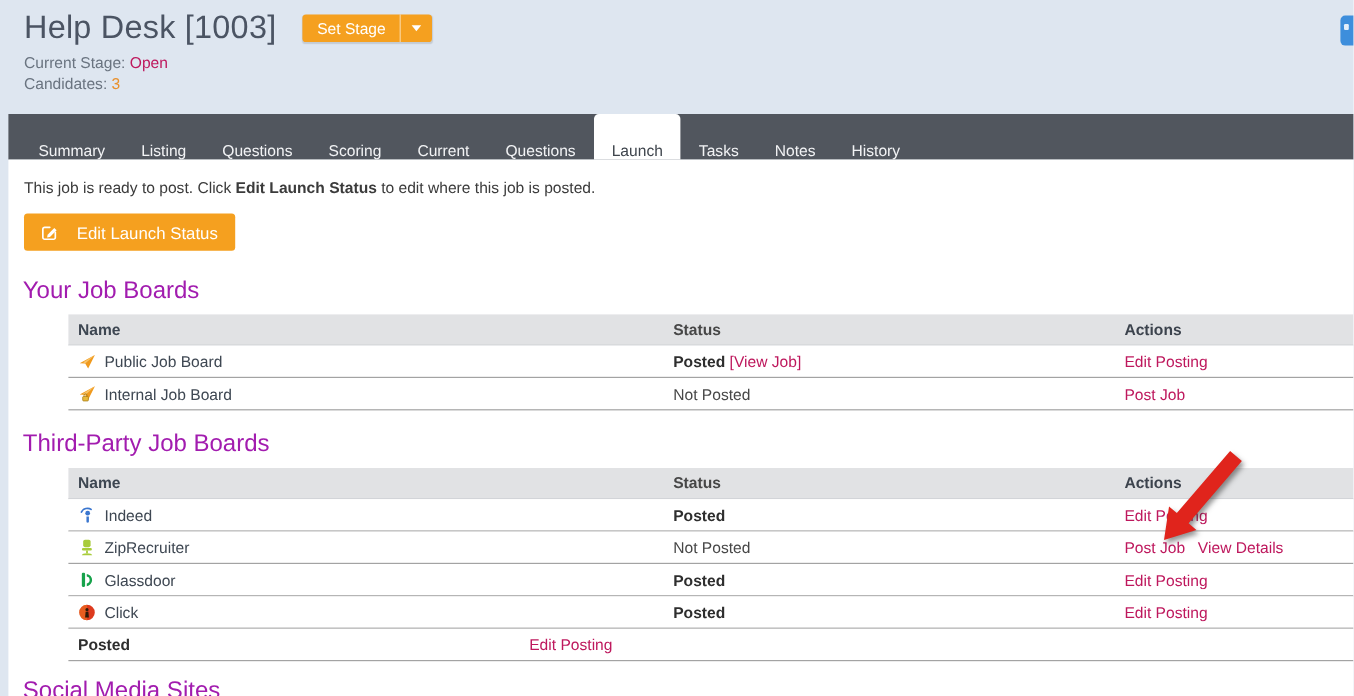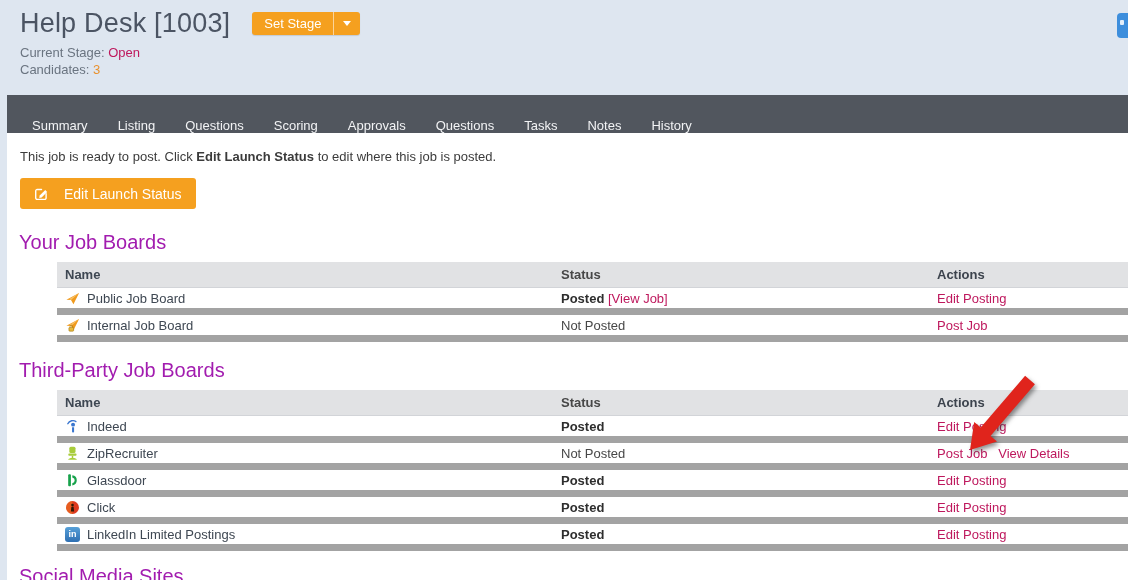--- a/index.html
+++ b/index.html
@@ -63,21 +63,21 @@
     color:#fff; font-size:14px; font-family:inherit; cursor:pointer;
   }
   h2.section-heading {
     margin:22px 0 0 12px; font-size:20px; font-weight:400; color:#a21caf; line-height:22px;
   }
   h2.section-heading.gap2 { margin-top:17px; }
   h2.section-heading.gap3 { margin-top:14px; }
 
   
   .board-table { margin:9px 0 0 50px; }
-  .tr { display:flex; align-items:center; height:27px; border-bottom:7px solid #a3a3a3; background:#fff; }
+  .tr { display:flex; align-items:center; height:27px; border-bottom:1px solid #a3a3a3; background:#fff; }
   .tr.thead { height:26px; background:#E1E2E4; border-bottom:1px solid #d2d4d8; font-weight:700; color:#3C434D; }
   .td { padding-left:8px; font-size:13px; white-space:nowrap; overflow:hidden; }
   .td.c-name { width:496px; color:#3E4752; display:flex; align-items:center; }
   .td.c-status { width:376px; color:#474747; }
   .td.c-actions { flex:1; }
   .td b { font-weight:700; color:#2e2e2e; }
   .bicon { display:inline-flex; width:15px; height:15px; margin-right:7px; flex:0 0 15px; }
   .bicon svg { width:15px; height:15px; }
   .li-icon {
     display:inline-flex; align-items:center; justify-content:center;
@@ -117,22 +117,23 @@
   </div>
 </div>
 
 <div class="blue-corner"></div>
 
 <nav class="tab-bar">
   <div class="tab">Summary</div>
   <div class="tab">Listing</div>
   <div class="tab">Questions</div>
   <div class="tab">Scoring</div>
-  <div class="tab">Approvals</div>
+  <div class="tab">Current</div>
   <div class="tab">Questions</div>
+  <div class="tab active">Launch</div>
   <div class="tab">Tasks</div>
   <div class="tab">Notes</div>
   <div class="tab">History</div>
 </nav>
 
 <main class="content">
 
   <p class="ready-text"><span>This job is ready to post. Click </span><b>Edit Launch Status</b><span> to edit where this job is posted.</span></p>
 
   <button class="btn-orange">
@@ -261,24 +262,20 @@
               <path d="M6.8 7.3 h2.4 l.5 5 h-3.4 Z" fill="#2E1A08"></path>
             </svg>
         </span>
         <span>Click</span>
       </div>
       <div class="td c-status"><b>Posted</b></div>
       <div class="td c-actions"><a class="link">Edit Posting</a></div>
     </div>
 
     <div class="tr">
-      <div class="td c-name">
-        <span class="li-icon">in</span>
-        <span>LinkedIn Limited Postings</span>
-      </div>
       <div class="td c-status"><b>Posted</b></div>
       <div class="td c-actions"><a class="link">Edit Posting</a></div>
     </div>
   </div>
 
   <h2 class="section-heading gap3">Social Media Sites</h2>
 </main>
 
 <svg class="red-arrow" viewBox="0 0 110 90">
   <path d="M87.1 3.8 L42.7 55.6 L36.2 50 L32 78 L59 69.6 L52.5 64 L96.9 12.2 Z" fill="#E0241C"></path>

